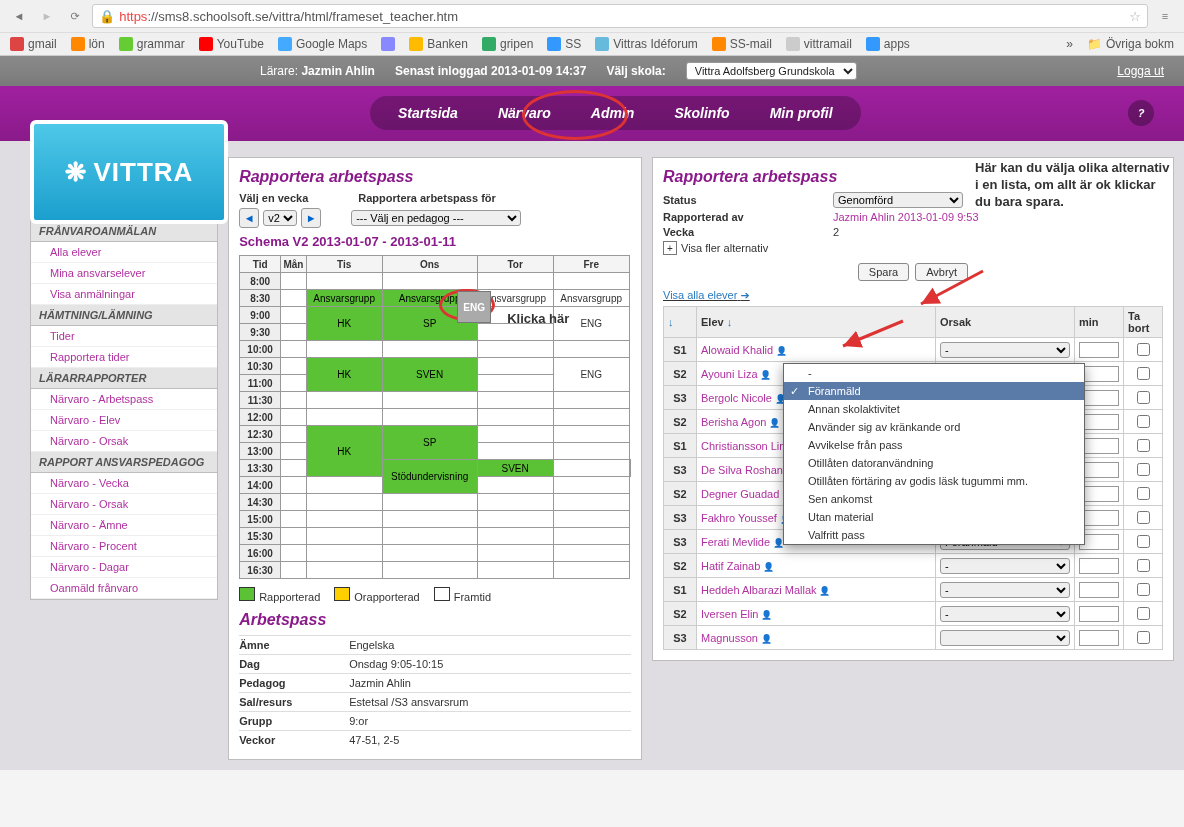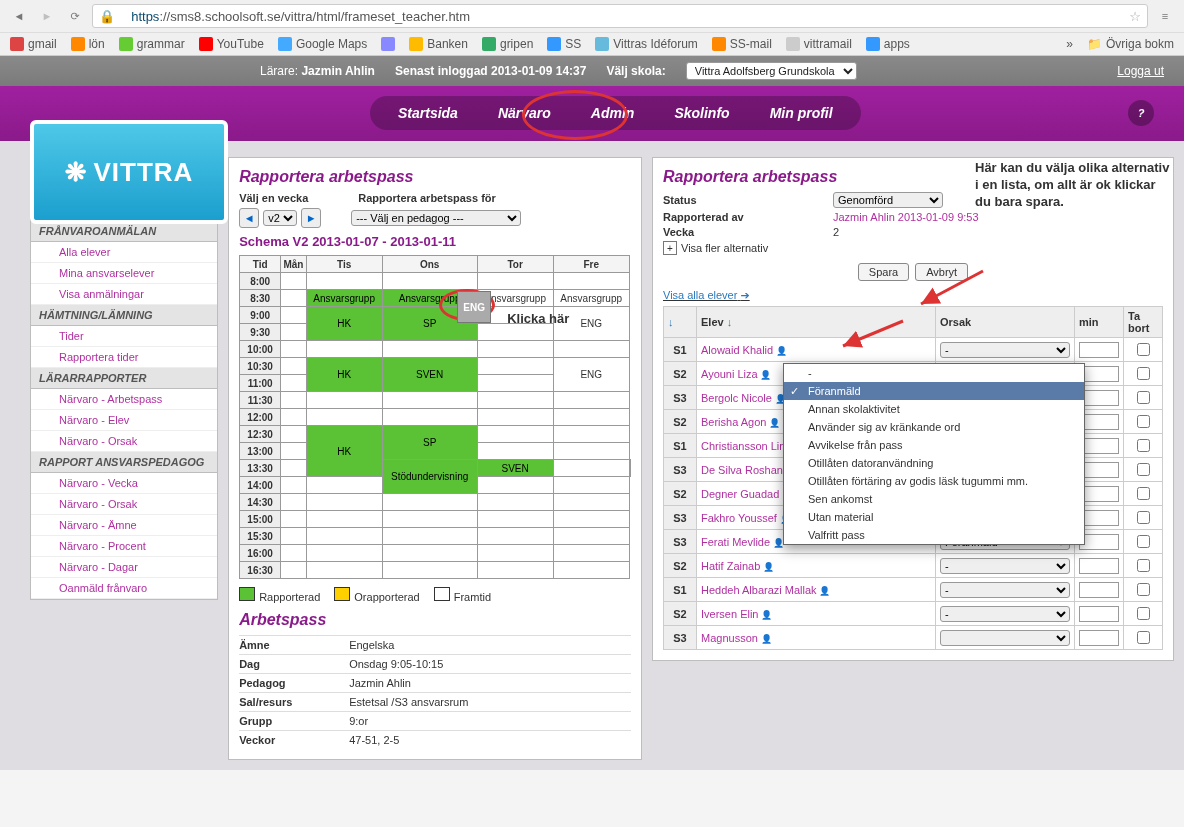--- a/index.html
+++ b/index.html
@@ -13,21 +13,21 @@
     --green:#5bc236;
     --yellow:#ffd000;
     --bar-gray:#8d8d8d;
   }
   body{margin:0;font-family:Verdana,Arial,sans-serif;font-size:11px;color:#333;background:#f4f4f4;}
   
   .chrome-top{background:#f0f0f0;border-bottom:1px solid #ccc;}
   .url-row{display:flex;align-items:center;gap:6px;padding:4px 8px;}
   .chrome-btn{width:22px;height:20px;display:flex;align-items:center;justify-content:center;color:#777;}
   .url-box{flex:1;display:flex;align-items:center;border:1px solid #ccc;border-radius:3px;background:#fff;height:22px;padding:0 6px;font-size:13px;color:#555;}
-  .https{color:#0c4a6e;margin-left:12px;}
+  .https{color:#ef4444;}
   .bm-row{display:flex;align-items:center;gap:14px;padding:4px 10px;border-top:1px solid #ddd;font-size:12px;color:#555;}
   .bm-item{display:flex;gap:4px;}
   .bm-ico{width:14px;height:14px;border-radius:2px;}
 
   
   .app-bar{background:linear-gradient(#8a8a8a,#7a7a7a);color:#fff;display:flex;align-items:center;gap:20px;padding:6px 20px 6px 260px;font-size:12px;}
   .app-bar .lbl b{font-weight:bold;}
   .school-select{background:#fff;color:#222;border:1px solid #999;border-radius:3px;font-size:11px;padding:1px 4px;}
   .logout{margin-left:auto;color:#fff;text-decoration:underline;cursor:pointer;}
 
@@ -38,21 +38,21 @@
   .help-circle{position:absolute;right:30px;top:14px;width:26px;height:26px;border-radius:50%;background:rgba(0,0,0,.3);color:#fff;display:flex;align-items:center;justify-content:center;font-weight:bold;font-style:italic;}
   .nav-ellipse{position:absolute;border:3px solid #d33; border-radius:50%;width:100px;height:44px;left:522px;top:4px;pointer-events:none;}
 
   
   .logo-block{position:absolute;left:30px;top:64px;width:190px;height:96px;border:4px solid #fff;border-radius:6px;background:linear-gradient(#4fc8e8,#1b9fce);display:flex;align-items:center;justify-content:center;color:#fff;font-size:26px;font-weight:bold;letter-spacing:1px;}
 
   
   .page{background:#e0dde2;display:flex;gap:10px;padding:16px 10px 10px 30px;align-items:flex-start;}
   .sidebar{width:190px;background:#fff;border:1px solid var(--border);}
   .side-hdr{background:#e4e4e4;font-weight:bold;font-style:italic;color:#555;padding:4px 8px;border-bottom:1px solid var(--border);}
-  .side-item{padding:4px 28px;color:var(--link);cursor:pointer;border-bottom:1px solid #eee;}
+  .side-item{padding:4px 19px;color:var(--link);cursor:pointer;border-bottom:1px solid #eee;}
   .side-item.active{background:#a0a0a0;color:#fff;}
 
   .panel{background:#fff;border:1px solid var(--border);padding:10px;}
   .mid{width:400px;}
   .right{flex:1;min-width:500px;position:relative;}
 
   h3.title{color:var(--purple);font-style:italic;font-weight:bold;margin:0 0 6px 0;font-size:16px;}
   .subhdr{font-weight:bold;display:flex;gap:50px;margin-bottom:4px;}
   .wk-ctrl{display:flex;align-items:center;gap:4px;}
   .arrow-btn{width:18px;height:18px;border:1px solid #999;background:#eee;display:flex;align-items:center;justify-content:center;color:#0066cc;border-radius:3px;cursor:pointer;}
@@ -389,21 +389,21 @@
           <span class="k">Veckor</span>
           <span>47-51, 2-5</span>
         </div>
       </div>
   </div>
 
   <div class="panel right">
     <h3 class="title">Rapportera arbetspass</h3>
     <div class="kv">
         <span class="k">Status</span>
-      <select class="sm" style="width:110px"><option>Genomförd</option></select>
+      <select class="sm" style="width:130px"><option>Genomförd</option></select>
     </div>
     <div class="kv">
         <span class="k">Rapporterad av</span>
         <span class="v">Jazmin Ahlin 2013-01-09 9:53</span>
       </div>
     <div class="kv">
         <span class="k">Vecka</span>
         <span>2</span>
       </div>
     <div class="kv">

